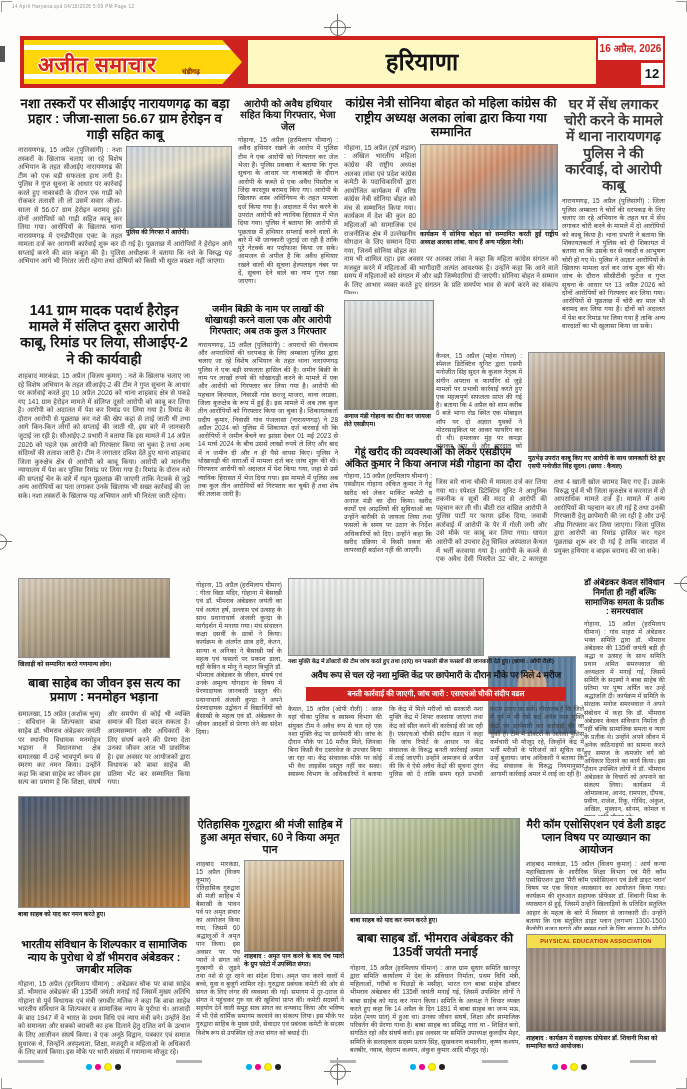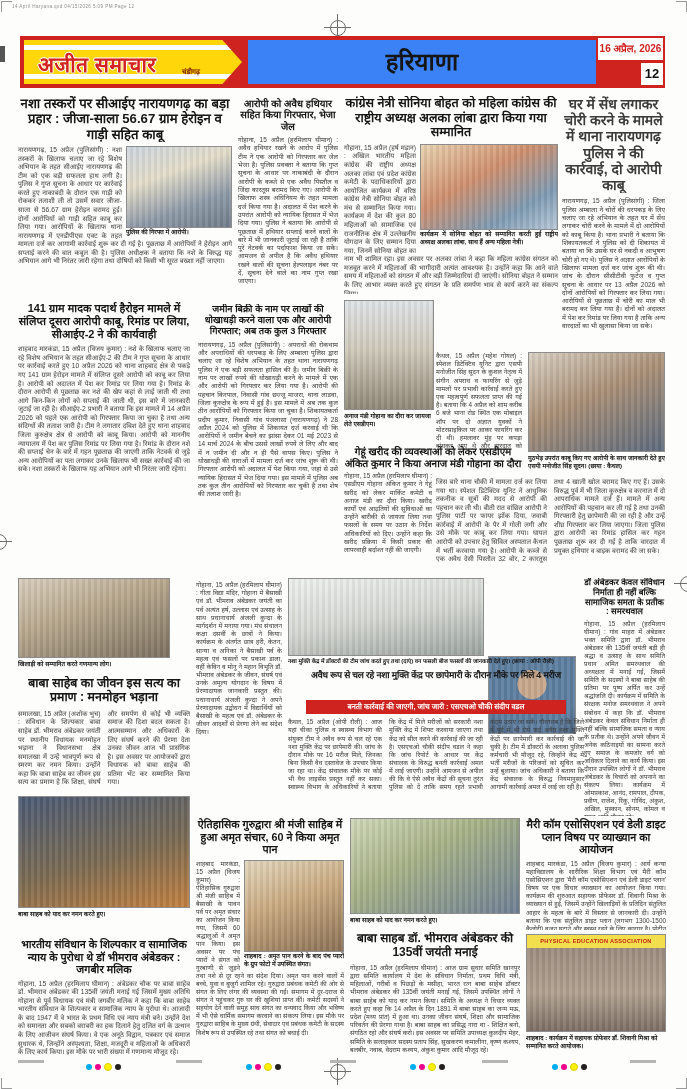--- a/index.html
+++ b/index.html
@@ -24,21 +24,21 @@
   .pAmb{background:linear-gradient(165deg,#4a5a74,#7a6a52 55%,#c2803f)}
   .pGuru{background:linear-gradient(160deg,#e2d6bd,#c9a97f 45%,#8a7055)}
   .p135{background:linear-gradient(150deg,#cfd8b8,#a7b287 40%,#6e7f94)}
   .pPhys{background:linear-gradient(180deg,#97867c,#b0a08e 60%,#7b6d63)}
   
   .strip{background:#cf231f}
   .flag{background:linear-gradient(180deg,#ffd60a 0 11%,#ffffff 11% 22%,#ffd60a 22% 78%,#ffffff 78% 89%,#ffd60a 89% 100%);
         clip-path:polygon(0 0,91% 0,100% 50%,91% 100%,0 100%)}
   .paperName{font-weight:700;color:#d42420;font-size:21px;letter-spacing:.5px;
         text-shadow:1px 0 #fff,-1px 0 #fff,0 1px #fff,0 -1px #fff}
-  .cream{background:#3b82f6;color:#151515;font-weight:700;font-size:24px;text-align:center}
+  .cream{background:#fef9c3;color:#151515;font-weight:700;font-size:24px;text-align:center}
   .whitebox{background:#ffffff;text-align:center;font-weight:700}
   
   .reg{width:14px;height:14px;border:1px solid #6e6e6e;border-radius:50%;position:absolute}
   .reg::before{content:"";position:absolute;left:-7px;top:6px;width:27px;height:1px;background:#6e6e6e}
   .reg::after{content:"";position:absolute;top:-7px;left:6px;height:27px;width:1px;background:#6e6e6e}
   .dots span{display:inline-block;width:6px;height:6px;border-radius:50%;margin-right:3px;vertical-align:middle}
   .dash{height:3px;background:#b5b5b5}
   .crop{width:10px;height:10px;position:absolute}
   .printline{font-size:4.6px;color:#8f8f8f;letter-spacing:.4px}
   .rsub{background:#cf231f;color:#fff;font-weight:700;font-size:7.4px;text-align:center;line-height:14px;overflow:hidden}
@@ -99,21 +99,21 @@
       <span>गोहाना, 15 अप्रैल (हर्ष मड़ान) : अखिल भारतीय महिला कांग्रेस की राष्ट्रीय अध्यक्ष अलका लांबा एवं प्रदेश कांग्रेस कमेटी के पदाधिकारियों द्वारा आयोजित कार्यक्रम में वरिष्ठ कांग्रेस नेत्री सोनिया बोहत को मंच से सम्मानित किया गया। कार्यक्रम में देश की कुल 80 महिलाओं को सामाजिक एवं राजनीतिक क्षेत्र में उल्लेखनीय योगदान के लिए सम्मान दिया गया, जिनमें सोनिया बोहत का नाम भी शामिल रहा। इस अवसर पर अलका लांबा ने कहा कि महिला कांग्रेस संगठन को मजबूत करने में महिलाओं की भागीदारी अत्यंत आवश्यक है। उन्होंने कहा कि आने वाले समय में महिलाओं को संगठन में और बड़ी जिम्मेदारियां दी जाएंगी। सोनिया बोहत ने सम्मान के लिए आभार व्यक्त करते हुए संगठन के प्रति समर्पण भाव से कार्य करने का संकल्प लिया।</span>
     </div>
   </div>
 
   <div class="abs" style="left:562px;top:96px;width:103px;height:198px">
     <div class="h" style="font-size:14px;color:#3c3c3c">घर में सेंध लगाकर चोरी करने के मामले में थाना नारायणगढ़ पुलिस ने की कार्रवाई, दो आरोपी काबू</div>
     <div class="b" style="margin-top:4px;height:154px;font-size:6.5px">नारायणगढ़, 15 अप्रैल (पुलिसांगी) : जिला पुलिस अम्बाला ने चोरों की धरपकड़ के लिए चलाए जा रहे अभियान के तहत घर में सेंध लगाकर चोरी करने के मामले में दो आरोपियों को काबू किया है। थाना प्रभारी ने बताया कि शिकायतकर्ता ने पुलिस को दी शिकायत में बताया था कि उसके घर से नकदी व आभूषण चोरी हो गए थे। पुलिस ने अज्ञात आरोपियों के खिलाफ मामला दर्ज कर जांच शुरू की थी। जांच के दौरान सीसीटीवी फुटेज व गुप्त सूचना के आधार पर 13 अप्रैल 2026 को दोनों आरोपियों को गिरफ्तार कर लिया गया। आरोपियों से पूछताछ में चोरी का माल भी बरामद कर लिया गया है। दोनों को अदालत में पेश कर रिमांड पर लिया गया है ताकि अन्य वारदातों का भी खुलासा किया जा सके।</div>
   </div>
 
   <div class="abs" style="left:18px;top:302px;width:172px;height:272px">
-    <div class="h" style="font-size:11px">141 ग्राम मादक पदार्थ हैरोइन मामले में संलिप्त दूसरा आरोपी काबू, रिमांड पर लिया, सीआईए-2 ने की कार्यवाही</div>
+    <div class="h" style="font-size:14px">141 ग्राम मादक पदार्थ हैरोइन मामले में संलिप्त दूसरा आरोपी काबू, रिमांड पर लिया, सीआईए-2 ने की कार्यवाही</div>
     <div class="b" style="margin-top:5px;height:222px">शाहबाद मारकंडा, 15 अप्रैल (विजय कुमार) : नशे के खिलाफ चलाए जा रहे विशेष अभियान के तहत सीआईए-2 की टीम ने गुप्त सूचना के आधार पर कार्रवाई करते हुए 10 अप्रैल 2026 को थाना शाहबाद क्षेत्र से पकड़े गए 141 ग्राम हेरोइन मामले में संलिप्त दूसरे आरोपी को काबू कर लिया है। आरोपी को अदालत में पेश कर रिमांड पर लिया गया है। रिमांड के दौरान आरोपी से पूछताछ कर नशे की खेप कहां से लाई जाती थी तथा आगे किन-किन लोगों को सप्लाई की जाती थी, इस बारे में जानकारी जुटाई जा रही है। सीआईए-2 प्रभारी ने बताया कि इस मामले में 14 अप्रैल 2026 को पहले एक आरोपी को गिरफ्तार किया जा चुका है तथा अन्य संदिग्धों की तलाश जारी है। टीम ने लगातार दबिश देते हुए थाना शाहबाद जिला कुरुक्षेत्र क्षेत्र से आरोपी को काबू किया। आरोपी को माननीय न्यायालय में पेश कर पुलिस रिमांड पर लिया गया है। रिमांड के दौरान नशे की सप्लाई चेन के बारे में गहन पूछताछ की जाएगी ताकि नेटवर्क से जुड़े अन्य आरोपियों का पता लगाकर उनके खिलाफ भी सख्त कार्रवाई की जा सके। नशा तस्करों के खिलाफ यह अभियान आगे भी निरंतर जारी रहेगा।</div>
   </div>
 
   <div class="abs" style="left:198px;top:304px;width:140px;height:270px">
     <div class="h" style="font-size:9.4px">जमीन बिक्री के नाम पर लाखों की धोखाधड़ी करने वाला एक और आरोपी गिरफ्तार; अब तक कुल 3 गिरफ्तार</div>
     <div class="b" style="margin-top:4px;height:234px;font-size:6.5px">नारायणगढ़, 15 अप्रैल (पुलिसांगी) : अपराधों की रोकथाम और अपराधियों की धरपकड़ के लिए अम्बाला पुलिस द्वारा चलाए जा रहे विशेष अभियान के तहत थाना नारायणगढ़ पुलिस ने एक बड़ी सफलता हासिल की है। जमीन बिक्री के नाम पर लाखों रुपये की धोखाधड़ी करने के मामले में एक और आरोपी को गिरफ्तार कर लिया गया है। आरोपी की पहचान किरपाल, निवासी गांव छज्जू माजरा, थाना लाडवा, जिला कुरुक्षेत्र के रूप में हुई है। इस मामले में अब तक कुल तीन आरोपियों को गिरफ्तार किया जा चुका है। शिकायतकर्ता प्रदीप कुमार, निवासी गांव पंजलासा (नारायणगढ़) ने 28 अप्रैल 2024 को पुलिस में शिकायत दर्ज करवाई थी कि आरोपियों ने जमीन बेचने का झांसा देकर 01 मई 2023 से 14 मार्च 2024 के बीच उससे लाखों रुपये ले लिए और बाद में न जमीन दी और न ही पैसे वापस किए। पुलिस ने धोखाधड़ी की धाराओं में मामला दर्ज कर जांच शुरू की थी। गिरफ्तार आरोपी को अदालत में पेश किया गया, जहां से उसे न्यायिक हिरासत में भेज दिया गया। इस मामले में पुलिस अब तक कुल तीन आरोपियों को गिरफ्तार कर चुकी है तथा शेष की तलाश जारी है।</div>
   </div>
 
   <div class="abs" style="left:344px;top:300px;width:90px">
     <div class="ph pAnaaj" style="width:90px;height:110px"></div>
@@ -145,21 +145,21 @@
   <div class="ph pPortrait abs" style="left:488px;top:578px;width:88px;height:78px"></div>
   <div class="cap abs" style="left:288px;top:658px;width:288px;height:9px;font-size:5.9px;white-space:nowrap">नशा मुक्ति केंद्र में डॉक्टरों की टीम जांच करते हुए तथा (दाएं) वन फसली बीज फसलों की जानकारी देते हुए। (छाया : ओपी रौली)</div>
 
   <div class="abs" style="left:584px;top:578px;width:81px;height:236px">
     <div class="h" style="font-size:8.4px">डॉ अंबेडकर केवल संविधान निर्माता ही नहीं बल्कि सामाजिक समता के प्रतीक : समरथवाल</div>
     <div class="b" style="margin-top:3px;height:196px;font-size:6.3px">गोहाना, 15 अप्रैल (हरमिलाप घीमान) : गांव माहरा में अंबेडकर भक्त समिति द्वारा डॉ. भीमराव अंबेडकर की 135वीं जयंती बड़ी ही श्रद्धा व उत्साह के साथ समिति प्रधान अमित समरथवाल की अध्यक्षता में मनाई गई, जिसमें समिति के सदस्यों ने बाबा साहेब की प्रतिमा पर पुष्प अर्पित कर उन्हें श्रद्धांजलि दी। कार्यक्रम में समिति के संरक्षक मनोज समरथवाल ने अपने संबोधन में कहा कि डॉ. भीमराव अंबेडकर केवल संविधान निर्माता ही नहीं बल्कि सामाजिक समता व न्याय के प्रतीक थे। उन्होंने अपने जीवन में अनेक कठिनाइयों का सामना करते हुए समाज के कमजोर वर्ग को अधिकार दिलाने का कार्य किया। इस दौरान उपस्थित लोगों ने डॉ. भीमराव अंबेडकर के विचारों को अपनाने का संकल्प लिया। कार्यक्रम में ओमप्रकाश, आनंद, रामपाल, दीपक, प्रवीण, राजेश, रिंकू, गोविंद, अंकुश, अखिल, मुस्कान, सोनम, कोमल व सूरज आदि मौजूद रहे।</div>
   </div>
 
   <div class="abs" style="left:288px;top:670px;width:296px">
     <div class="h hn" style="font-size:9px">अवैध रूप से चल रहे नशा मुक्ति केंद्र पर छापेमारी के दौरान मौके पर मिले 4 मरीज</div>
-    <div class="rsub" style="margin:20px 18px 0 18px;height:14px">बनती कार्रवाई की जाएगी, जांच जारी : एसएचओ चौकी संदीप वडल</div>
+    <div class="rsub" style="margin:7px 18px 0 18px;height:14px">बनती कार्रवाई की जाएगी, जांच जारी : एसएचओ चौकी संदीप वडल</div>
     <div class="b" style="margin-top:4px;height:104px;column-count:3;column-gap:7px;font-size:6.3px">कैथल, 15 अप्रैल (ओपी रौली) : आज यहां चीका पुलिस व स्वास्थ्य विभाग की संयुक्त टीम ने अवैध रूप से चल रहे एक नशा मुक्ति केंद्र पर छापेमारी की। जांच के दौरान मौके पर 16 मरीज मिले, जिनका बिना किसी वैध दस्तावेज के उपचार किया जा रहा था। केंद्र संचालक मौके पर कोई भी वैध लाइसेंस प्रस्तुत नहीं कर सका। स्वास्थ्य विभाग के अधिकारियों ने बताया कि केंद्र में मिले मरीजों को सरकारी नशा मुक्ति केंद्र में शिफ्ट करवाया जाएगा तथा केंद्र को सील करने की कार्रवाई की जा रही है। एसएचओ चौकी संदीप वडल ने कहा कि जांच रिपोर्ट के आधार पर केंद्र संचालक के विरुद्ध बनती कार्रवाई अमल में लाई जाएगी। उन्होंने आमजन से अपील की कि वे ऐसे अवैध केंद्रों की सूचना तुरंत पुलिस को दें ताकि समय रहते प्रभावी कदम उठाए जा सकें। गौरतलब है कि जिले में पूर्व में भी ऐसे कई अवैध नशा मुक्ति केंद्रों पर छापेमारी कर कार्रवाई की जा चुकी है। टीम में डॉक्टरों के अलावा पुलिस कर्मचारी भी मौजूद रहे, जिन्होंने केंद्र में भर्ती मरीजों के परिजनों को सूचित कर उन्हें बुलाया। जांच अधिकारी ने बताया कि केंद्र संचालक के विरुद्ध नियमानुसार आगामी कार्रवाई अमल में लाई जा रही है।</div>
   </div>
 
   <div class="abs" style="left:18px;top:676px;width:172px">
     <div class="h" style="font-size:12.4px">बाबा साहेब का जीवन इस सत्य का प्रमाण : मनमोहन भड़ाना</div>
     <div class="b" style="margin-top:5px;height:82px;column-count:2;column-gap:7px">समालखा, 15 अप्रैल (अशोक भुच) : संविधान के शिल्पकार बाबा साहेब डॉ. भीमराव अंबेडकर जयंती पर स्थानीय विधायक मनमोहन भड़ाना ने विधानसभा क्षेत्र समालखा में उन्हें भावपूर्ण रूप से स्मरण कर नमन किया। उन्होंने कहा कि बाबा साहेब का जीवन इस सत्य का प्रमाण है कि शिक्षा, संघर्ष और समर्पण से कोई भी व्यक्ति समाज की दिशा बदल सकता है। आत्मसम्मान और अधिकारों के लिए संघर्ष करने की प्रेरणा देता उनका जीवन आज भी प्रासंगिक है। इस अवसर पर आयोजकों द्वारा विधायक को बाबा साहेब की प्रतिमा भेंट कर सम्मानित किया गया।</div>
     <div class="ph pAmb" style="margin-top:4px;width:172px;height:112px"></div>
     <div class="cap" style="margin-top:2px">बाबा साहब को याद कर नमन करते हुए।</div>
   </div>
 

